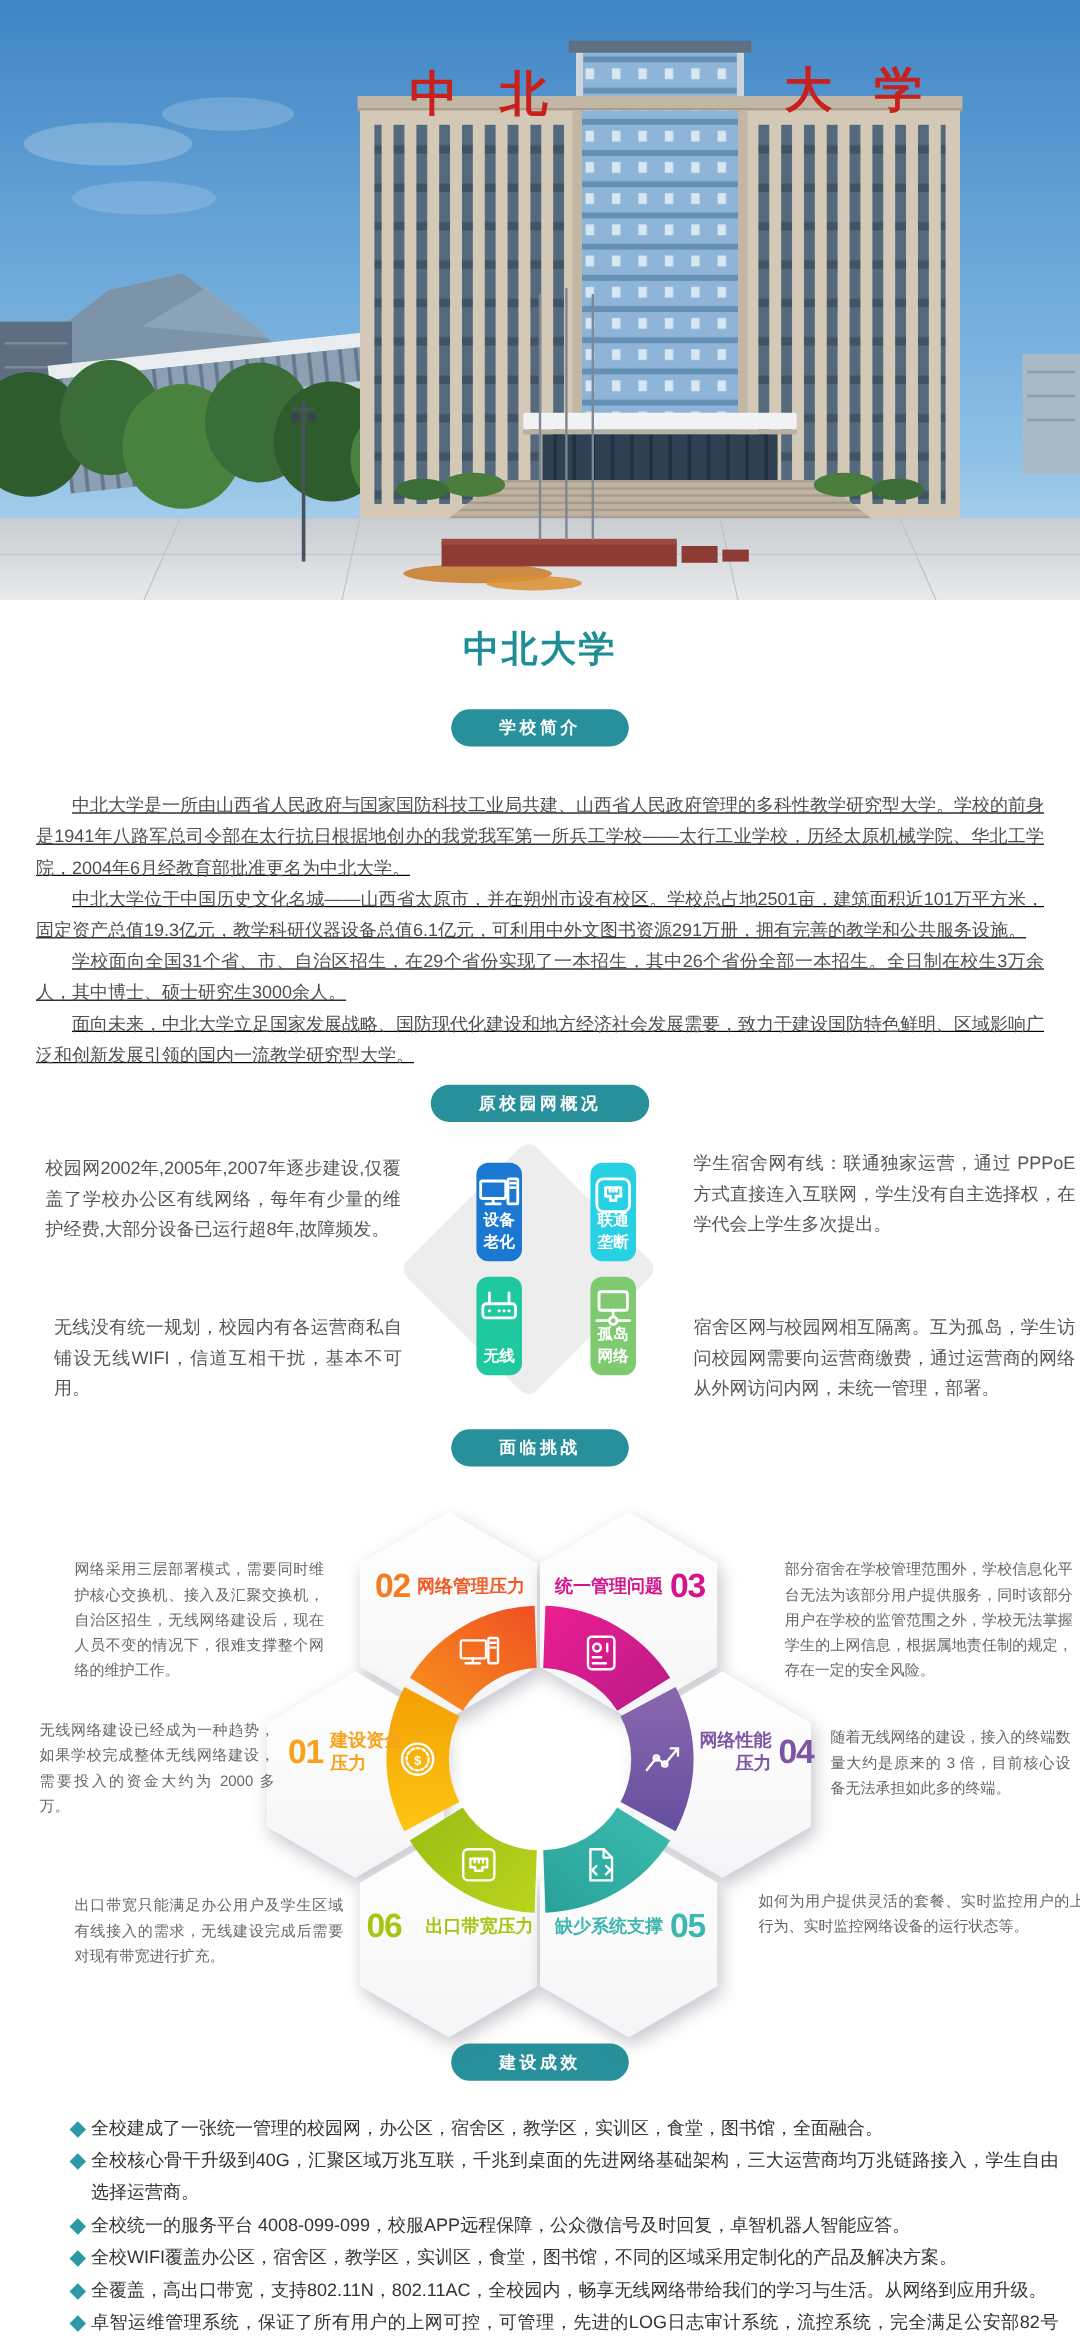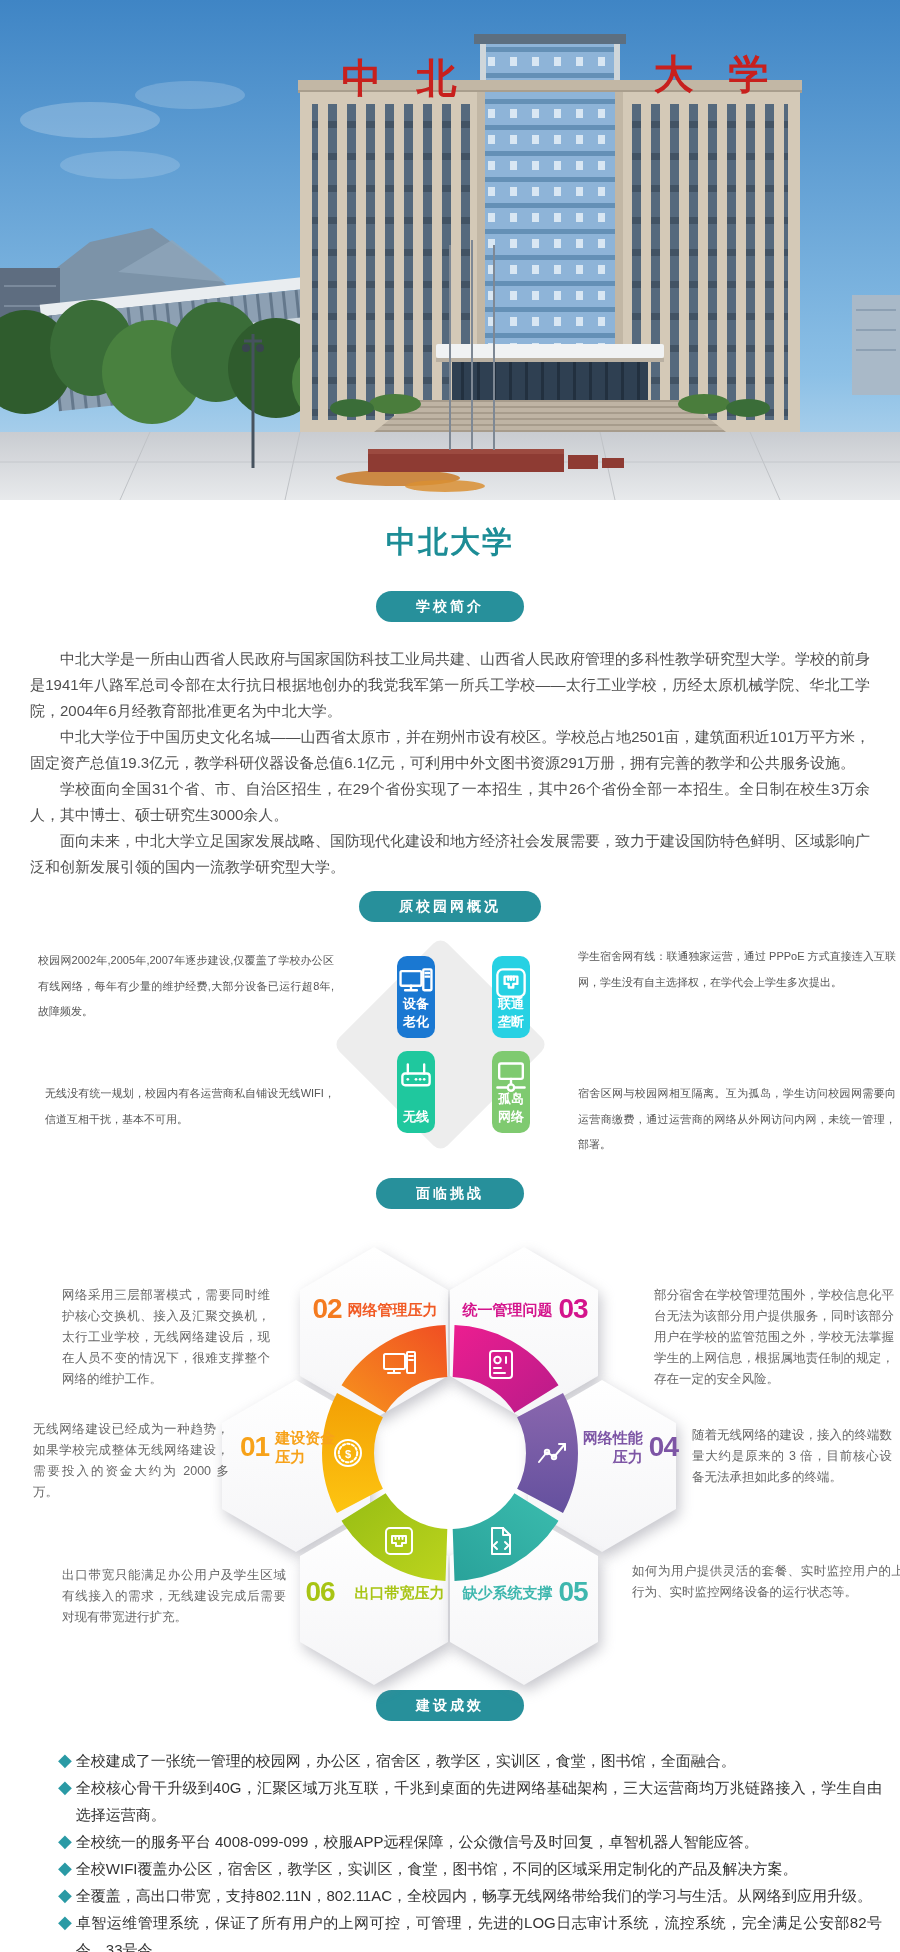--- a/index.html
+++ b/index.html
@@ -11,26 +11,26 @@
 
   
   h1.title{margin:24px 0 0;text-align:center;font-size:30px;line-height:36px;color:#1d8d96;font-weight:bold;letter-spacing:2px;}
   .badge{display:block;width:fit-content;margin:0 auto;background:#27909b;color:#fff;font-size:14px;font-weight:bold;line-height:21px;padding:5px 40px;border-radius:17px;letter-spacing:3px;}
   .badge.b1{margin-top:31px;}
   .badge.b2{margin-top:11px;}
   .badge.b3{margin-top:2px;}
   .badge.b4{margin-top:5px;}
 
   
-  .intro{margin:24px 30px 0;}
+  .intro{margin:37px 30px 0;text-decoration:underline;}
   .intro p{margin:0;font-size:15px;line-height:26px;color:#4f4f4f;text-align:justify;text-indent:2em;}
 
   
   .network{position:relative;margin-top:14px;height:240px;}
-  .net-note{position:absolute;font-size:11px;line-height:25.5px;color:#555;text-align:justify;}
+  .net-note{position:absolute;font-size:15px;line-height:25.5px;color:#555;text-align:justify;}
   .net-note.tl{left:38px;top:12px;width:296px;}
   .net-note.bl{left:45px;top:145px;width:290px;}
   .net-note.tr{left:578px;top:8px;width:318px;}
   .net-note.br{left:578px;top:145px;width:318px;}
   .tile-diamond{position:absolute;left:364px;top:32px;width:153px;height:153px;background:#ededed;border-radius:10px;transform:rotate(45deg);}
   .tiles{position:absolute;left:353px;top:20px;width:177px;height:177px;display:grid;grid-template-columns:82px 82px;grid-template-rows:82px 82px;gap:13px;}
   .tile{position:relative;border-radius:10px;margin-left:44px;}
   .tile svg{position:absolute;left:50%;top:7px;transform:translateX(-50%);width:40px;height:40px;}
   .tile .tlabel{position:absolute;left:0;right:0;bottom:7px;text-align:center;color:#fff;font-size:13px;font-weight:bold;}
   .tile.t1{background:#1a78d2;}
@@ -368,21 +368,21 @@
     </div>
     <div class="hex-label hl06">
       <span class="num">06</span>
       <span class="txt">出口带宽压力</span>
     </div>
     <div class="hex-label hl05">
       <span class="txt">缺少系统支撑</span>
       <span class="num">05</span>
     </div>
 
-    <div class="chal-note cn02">网络采用三层部署模式，需要同时维护核心交换机、接入及汇聚交换机，太行工业学校，无线网络建设后，现在人员不变的情况下，很难支撑整个网络的维护工作。</div>
+    <div class="chal-note cn02">网络采用三层部署模式，需要同时维护核心交换机、接入及汇聚交换机，自治区招生，无线网络建设后，现在人员不变的情况下，很难支撑整个网络的维护工作。</div>
     <div class="chal-note cn03">部分宿舍在学校管理范围外，学校信息化平台无法为该部分用户提供服务，同时该部分用户在学校的监管范围之外，学校无法掌握学生的上网信息，根据属地责任制的规定，存在一定的安全风险。</div>
     <div class="chal-note cn01">无线网络建设已经成为一种趋势，如果学校完成整体无线网络建设，需要投入的资金大约为 2000 多万。</div>
     <div class="chal-note cn04">随着无线网络的建设，接入的终端数量大约是原来的 3 倍，目前核心设备无法承担如此多的终端。</div>
     <div class="chal-note cn06">出口带宽只能满足办公用户及学生区域有线接入的需求，无线建设完成后需要对现有带宽进行扩充。</div>
     <div class="chal-note cn05">如何为用户提供灵活的套餐、实时监控用户的上网行为、实时监控网络设备的运行状态等。</div>
   </div>
 
   <span class="badge b4">建设成效</span>
   <div class="results">
     <div class="bullet">

